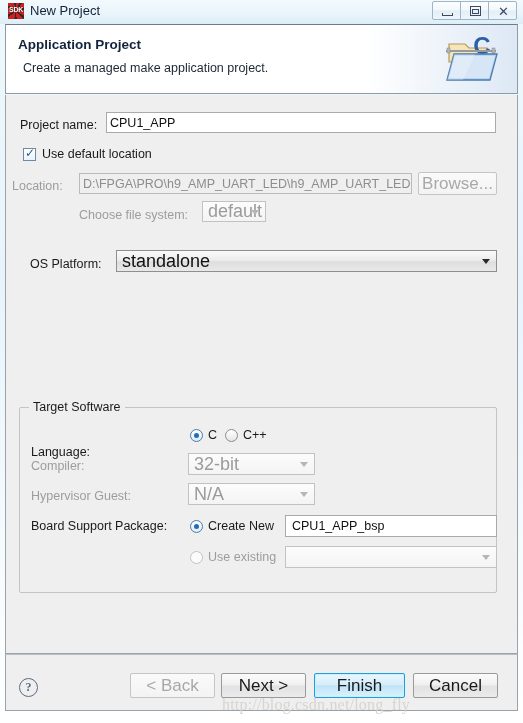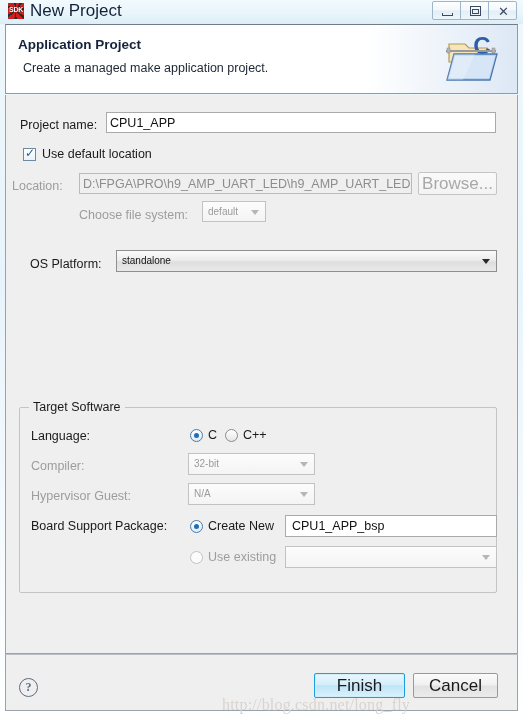--- a/index.html
+++ b/index.html
@@ -71,21 +71,21 @@
     text-align: center;
     font-family: "Liberation Sans", sans-serif;
     font-size: 7px;
     font-weight: bold;
     color: #ffffff;
     letter-spacing: -0.3px;
     line-height: 8px;
     text-shadow: 0 0 1px #000;
   }
   #window-title {
-    font-size: 17px;
+    font-size: 13px;
     color: #12223a;
     line-height: 18px;
     white-space: nowrap;
   }
 
   
   #caption-buttons {
     position: absolute;
     right: 6px;
     top: 1px;
@@ -247,21 +247,21 @@
     border: 1px solid #1a9fe0;
     box-shadow: inset 0 0 0 1px #cfeefc;
     background: linear-gradient(to bottom, #eaf7fd 0%, #d6eefb 45%, #bfe4f7 52%, #daf2fd 100%);
   }
 
   .combo {
     position: absolute;
     box-sizing: border-box;
     border: 1px solid #8f8f8f;
     background: linear-gradient(to bottom, #fafafa 0%, #ededed 45%, #dedede 55%, #e9e9e9 100%);
-    font-size: 10px;
+    font-size: 18px;
     color: #111111;
     padding: 0 18px 0 5px;
     white-space: nowrap;
     overflow: hidden;
     font-family: "Liberation Sans", sans-serif;
   }
   .combo.disabled {
     border-color: #c2c2c2;
     background: linear-gradient(to bottom, #fcfcfc 0%, #f4f4f4 100%);
     color: #9b9b9b;
@@ -436,21 +436,21 @@
     <span class="lbl" style="left:24px; top:162px;">OS Platform:</span>
     <div class="combo" style="left:110px; top:155px; width:381px; height:22px; line-height:20px;">
       <span>standalone</span>
       <span class="arrow"></span>
     </div>
 
 
     <div class="group" style="left:13px; top:312px; width:478px; height:186px;">
       <span class="group-title">Target Software</span>
 
-      <span class="lbl" style="left:11px; top:21px;">Language:</span>
+      <span class="lbl" style="left:11px; top:37px;">Language:</span>
       <span class="radio checked" style="left:170px; top:21px;"></span>
       <span class="lbl" style="left:188px; top:20px;">C</span>
       <span class="radio" style="left:205px; top:21px;"></span>
       <span class="lbl" style="left:223px; top:20px;">C++</span>
 
       <span class="lbl dim" style="left:11px; top:51px;">Compiler:</span>
       <div class="combo disabled" style="left:168px; top:45px; width:127px; height:22px; line-height:20px;">
         <span>32-bit</span>
         <span class="arrow"></span>
       </div>
@@ -470,20 +470,22 @@
       <span class="lbl dim" style="left:188px; top:142px;">Use existing</span>
       <div class="combo disabled" style="left:265px; top:138px; width:212px; height:22px; line-height:20px;">
         <span></span>
         <span class="arrow"></span>
       </div>
     </div>
 
   </div>
 
   <div id="buttonbar">
+    <div class="btn disabled" style="left:124px; top:18px; width:85px; height:25px;">&lt; Back</div>
+    <div class="btn" style="left:215px; top:18px; width:85px; height:25px;">Next &gt;</div>
     <div class="btn default" style="left:308px; top:18px; width:91px; height:25px;text-align:right;">Finish</div>
     <div class="btn" style="left:407px; top:18px; width:85px; height:25px;">Cancel</div>
   </div>
 
   <div id="help-icon">?</div>
 
   <div id="watermark">http://blog.csdn.net/long_fly</div>
 
 </div>
 

